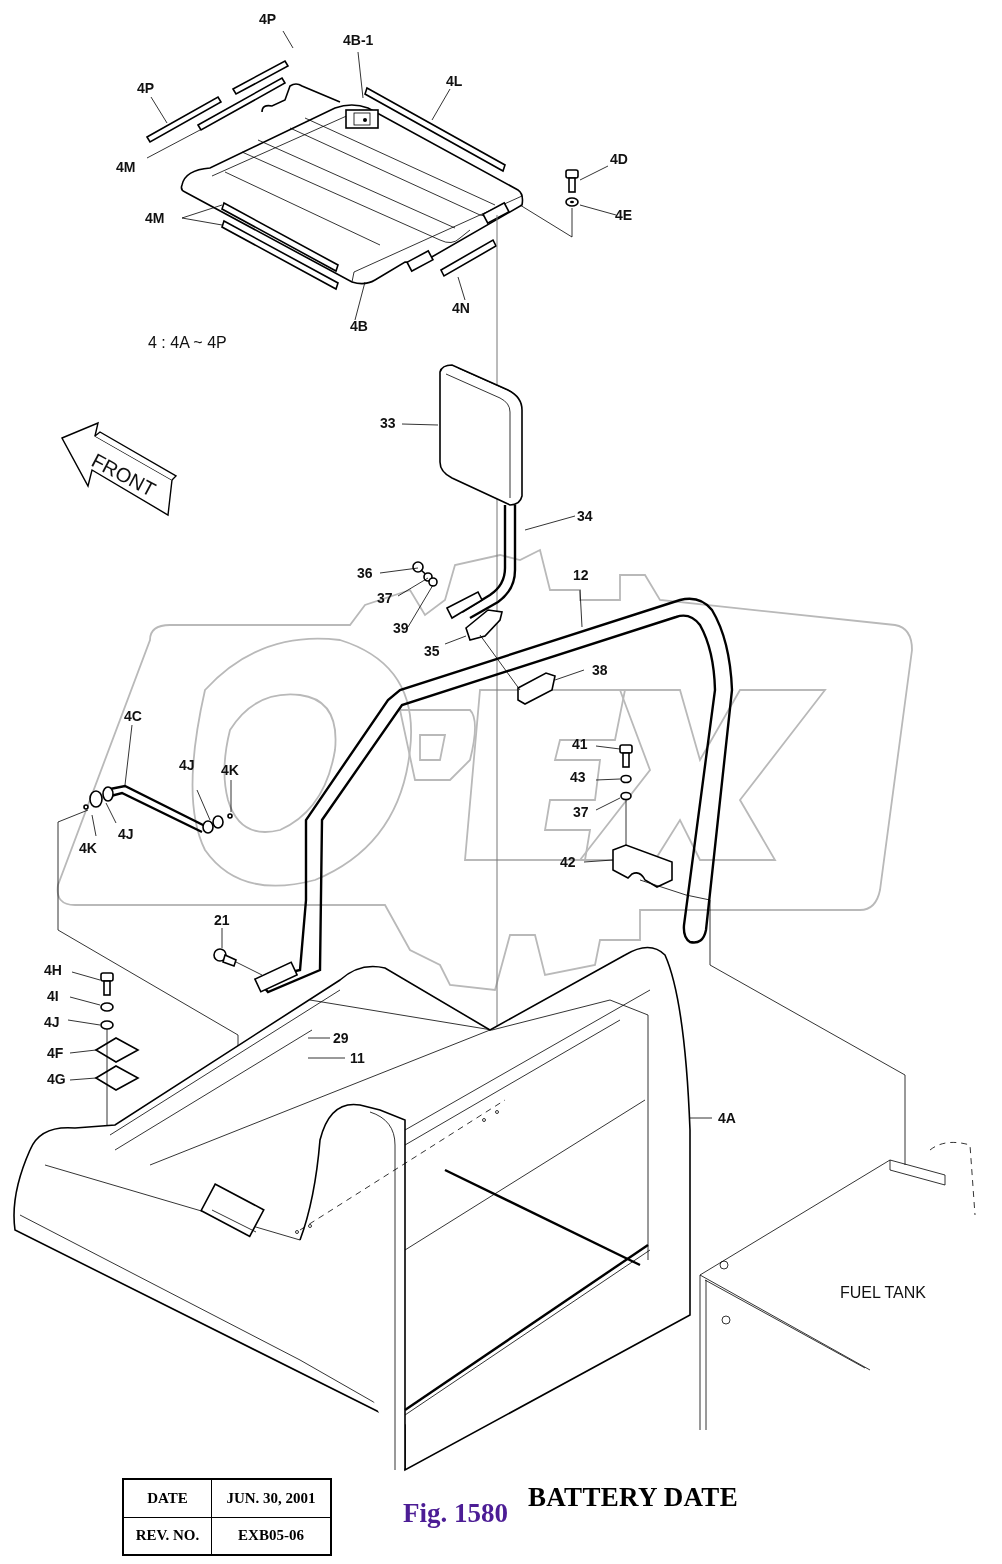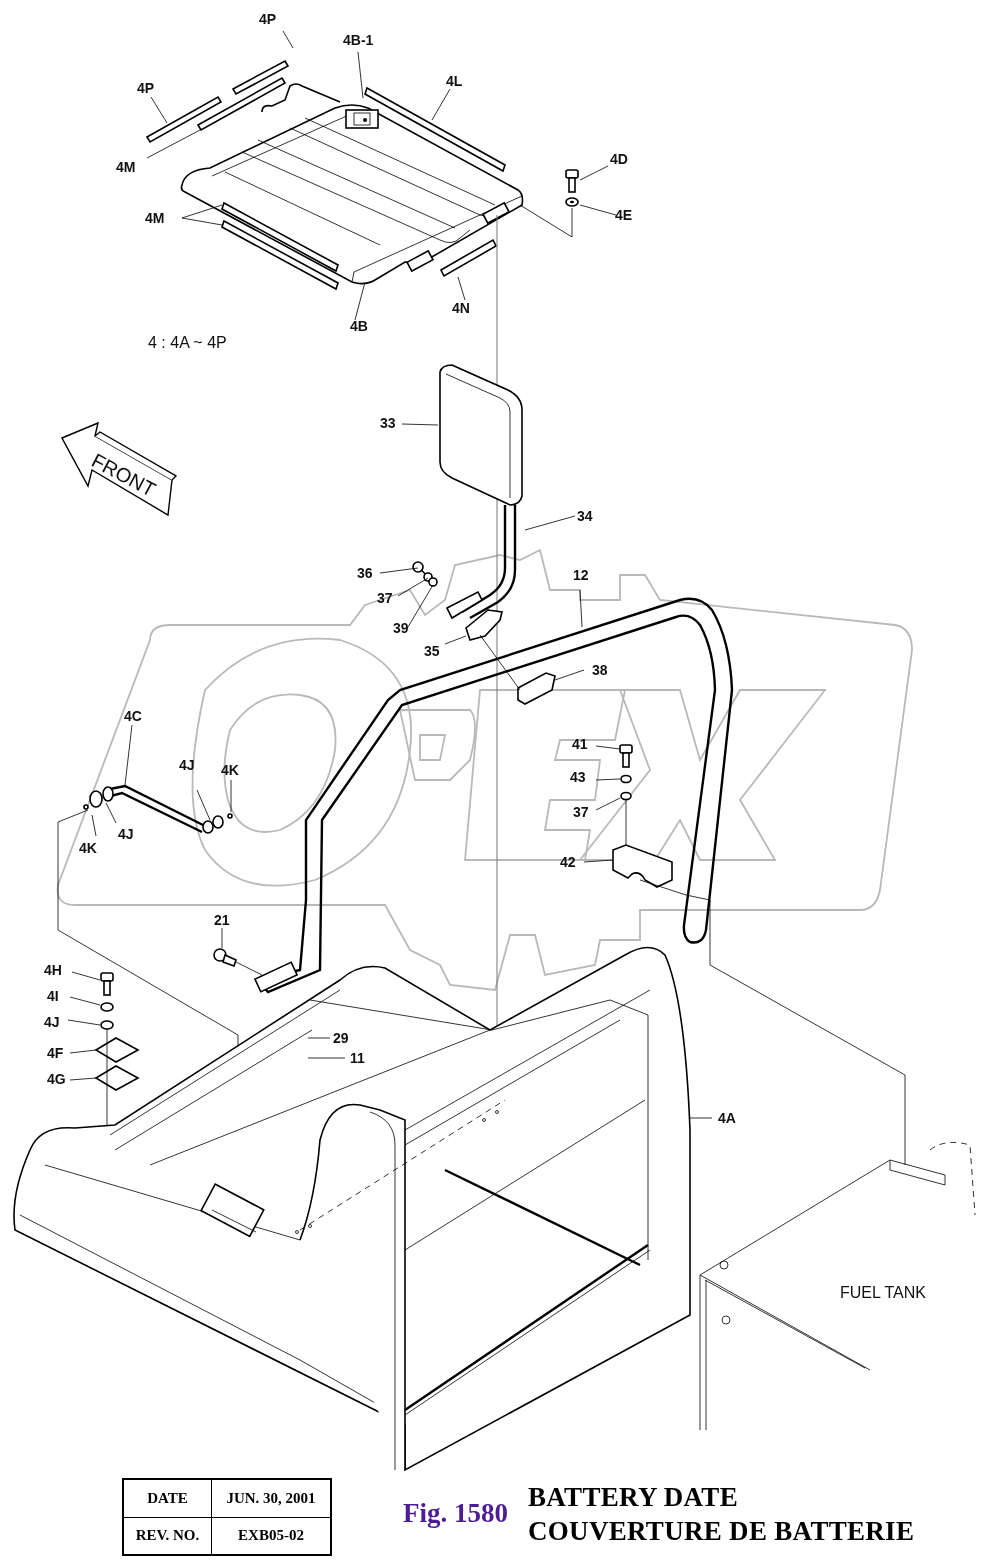--- a/index.html
+++ b/index.html
@@ -284,22 +284,21 @@
 </svg>
 
 <table class="titleblock">
   <tbody>
       <tr>
     <td>DATE</td>
     <td>JUN. 30, 2001</td>
   </tr>
   <tr>
     <td>REV. NO.</td>
-    <td>EXB05-02</td>
+    <td>EXB05-06</td>
   </tr>
 </tbody>
   </table>
 
 <div class="fig-no">Fig. 1580</div>
 <div class="fig-title">
   <div>BATTERY DATE</div>
-  <div>COUVERTURE DE BATTERIE</div>
 </div>
 
 </body></html>

